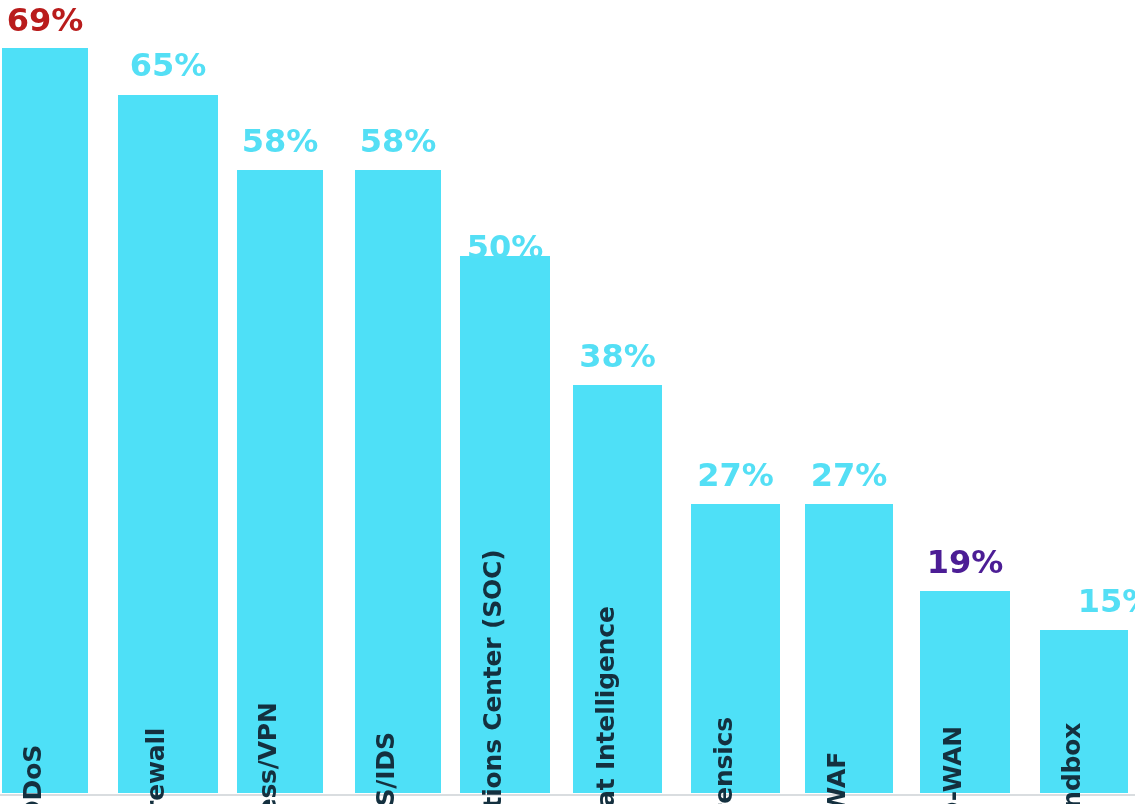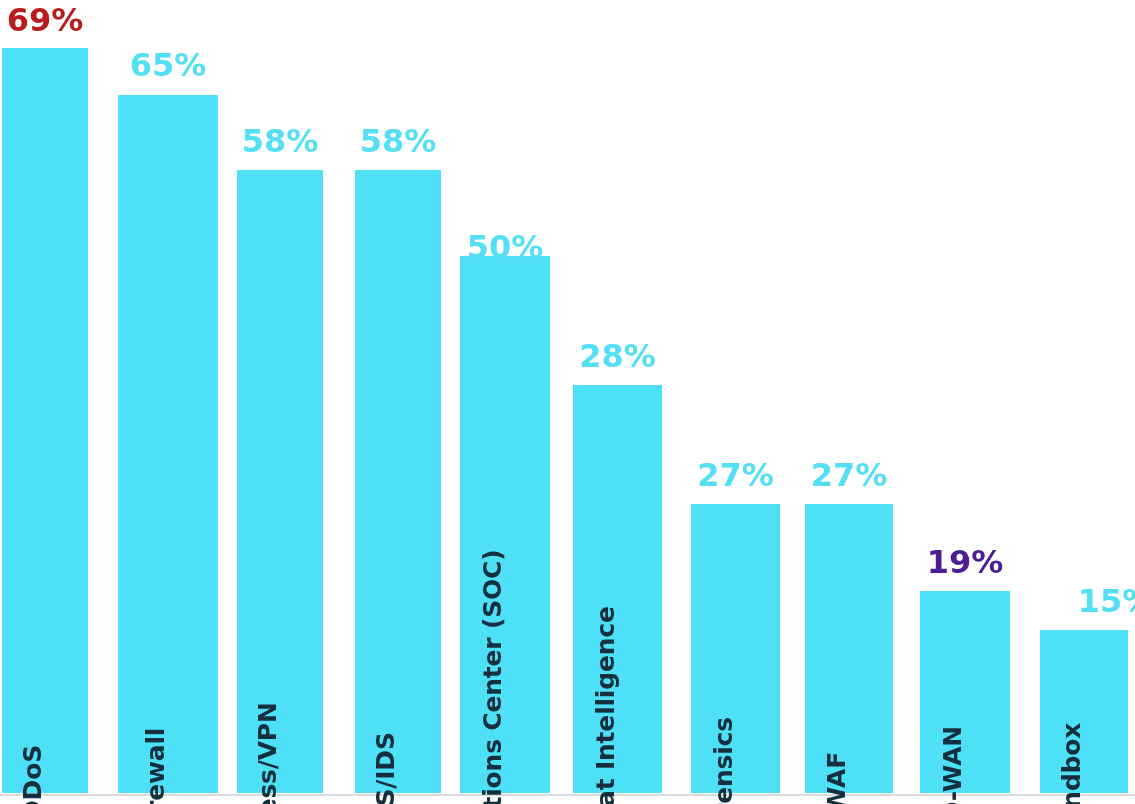--- a/index.html
+++ b/index.html
@@ -101,21 +101,21 @@
       <div class="bar-value-label" style="color: rgb(84, 223, 245); left: 398px; top: 125px; position: absolute;">58%</div>
       <div class="bar-group" style="left: 460px; width: 90px; bottom: 11px; height: 537px;">
         <div class="bar" style="background: rgb(78, 224, 247); height: 100%;"></div>
         <div class="bar-cat-label" style="color: rgb(20, 48, 63);">Security Operations Center (SOC)</div>
       </div>
       <div class="bar-value-label" style="color: rgb(84, 223, 245); left: 505px; top: 211px; position: absolute; margin-top: 20px;">50%</div>
       <div class="bar-group" style="left: 573px; width: 89px; bottom: 11px; height: 408px;">
         <div class="bar" style="background: rgb(78, 224, 247); height: 100%;"></div>
         <div class="bar-cat-label" style="color: rgb(20, 48, 63);">Cyber Threat Intelligence</div>
       </div>
-      <div class="bar-value-label" style="color: rgb(84, 223, 245); left: 617.5px; top: 340px; position: absolute;">28%</div>
+      <div class="bar-value-label" style="color: rgb(84, 223, 245); left: 617.5px; top: 340px; position: absolute;">38%</div>
       <div class="bar-group" style="left: 691px; width: 89px; bottom: 11px; height: 289px;">
         <div class="bar" style="background: rgb(78, 224, 247); height: 100%;"></div>
         <div class="bar-cat-label" style="color: rgb(20, 48, 63);">Forensics</div>
       </div>
       <div class="bar-value-label" style="color: rgb(84, 223, 245); left: 735.5px; top: 459px; position: absolute;">27%</div>
       <div class="bar-group" style="left: 805px; width: 88px; bottom: 11px; height: 289px;">
         <div class="bar" style="background: rgb(78, 224, 247); height: 100%;"></div>
         <div class="bar-cat-label" style="color: rgb(20, 48, 63);">WAF</div>
       </div>
       <div class="bar-value-label" style="color: rgb(84, 223, 245); left: 849px; top: 459px; position: absolute;">27%</div>

